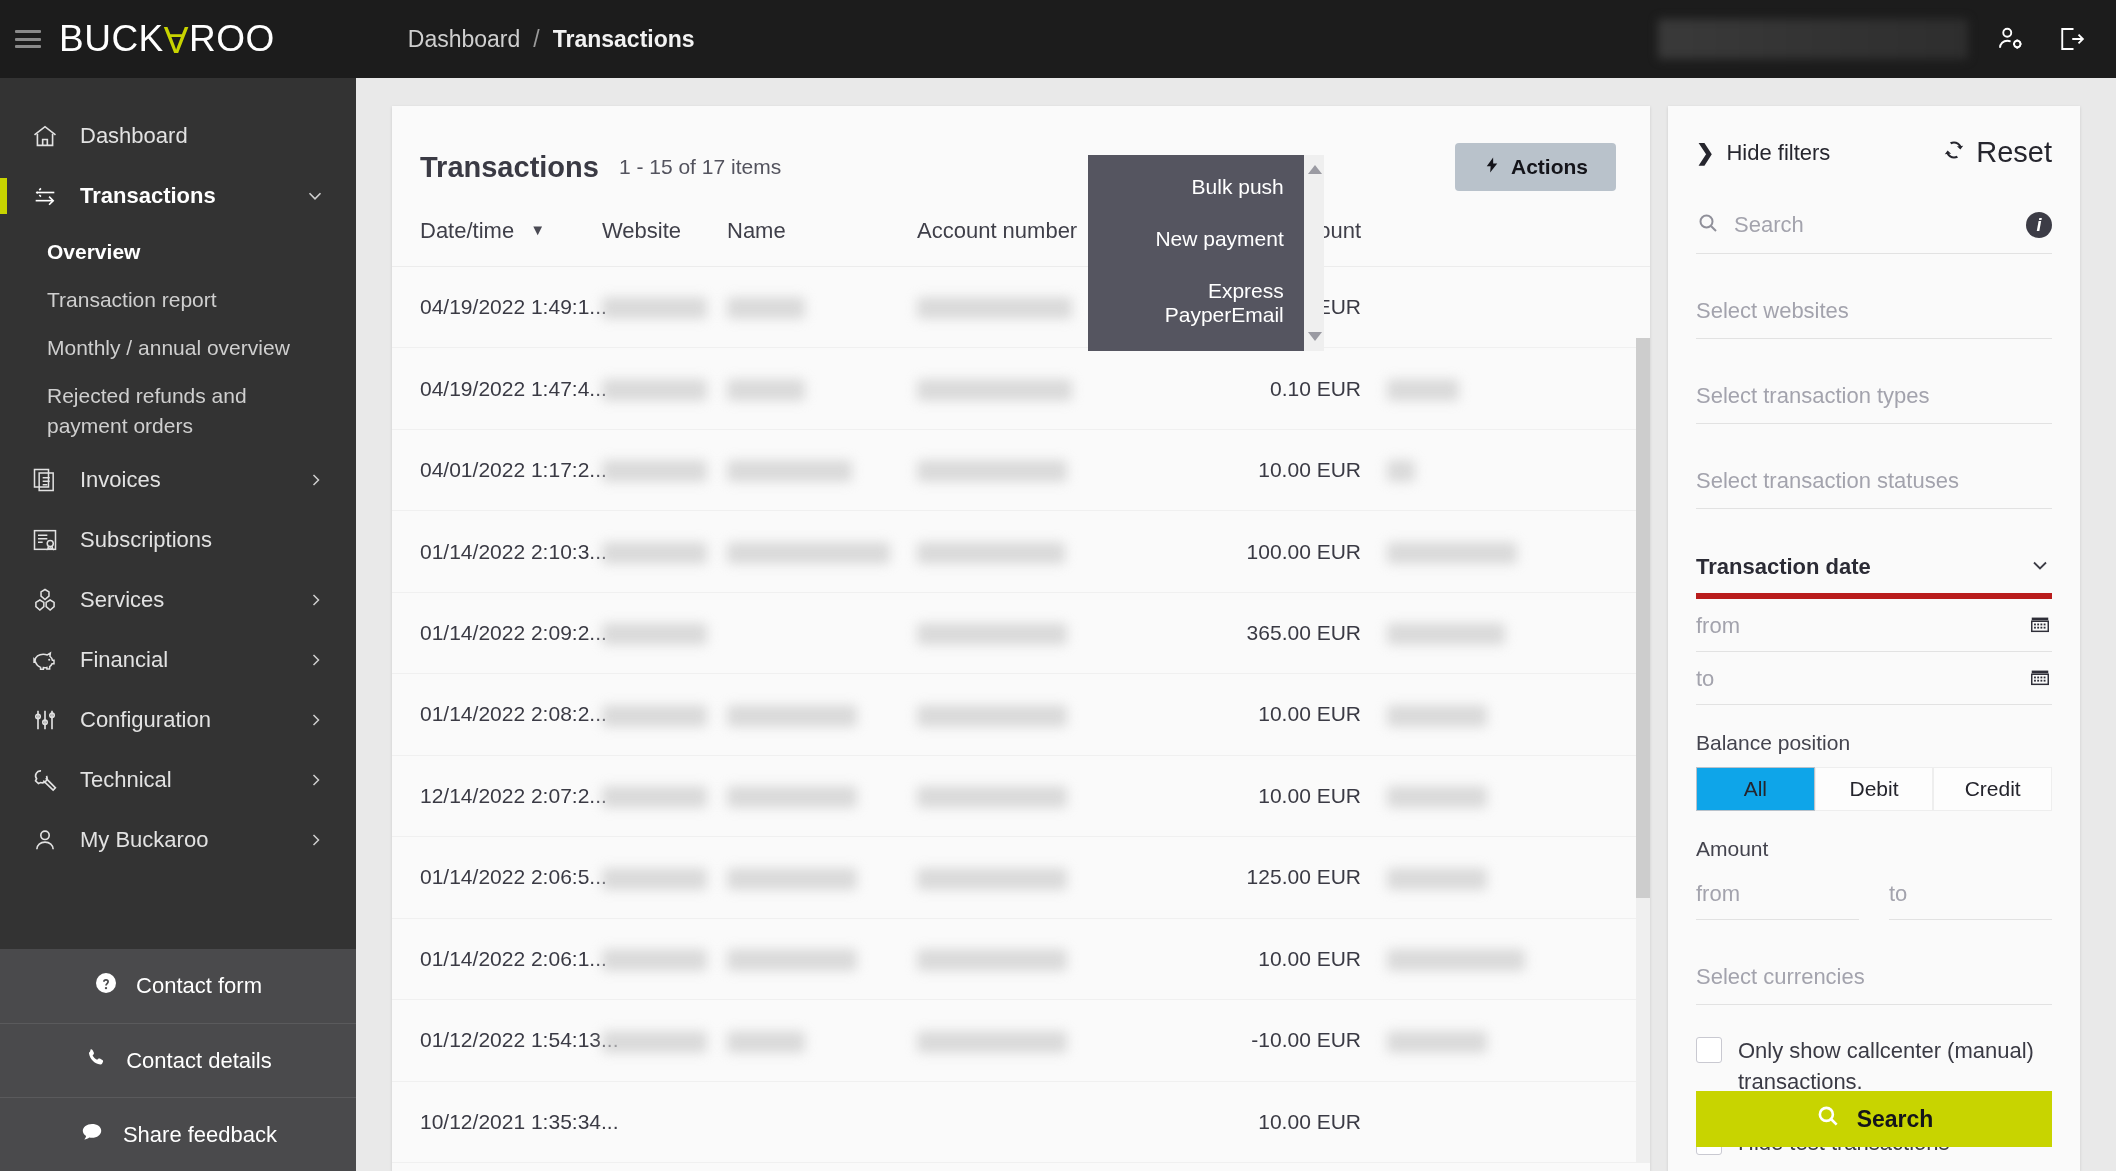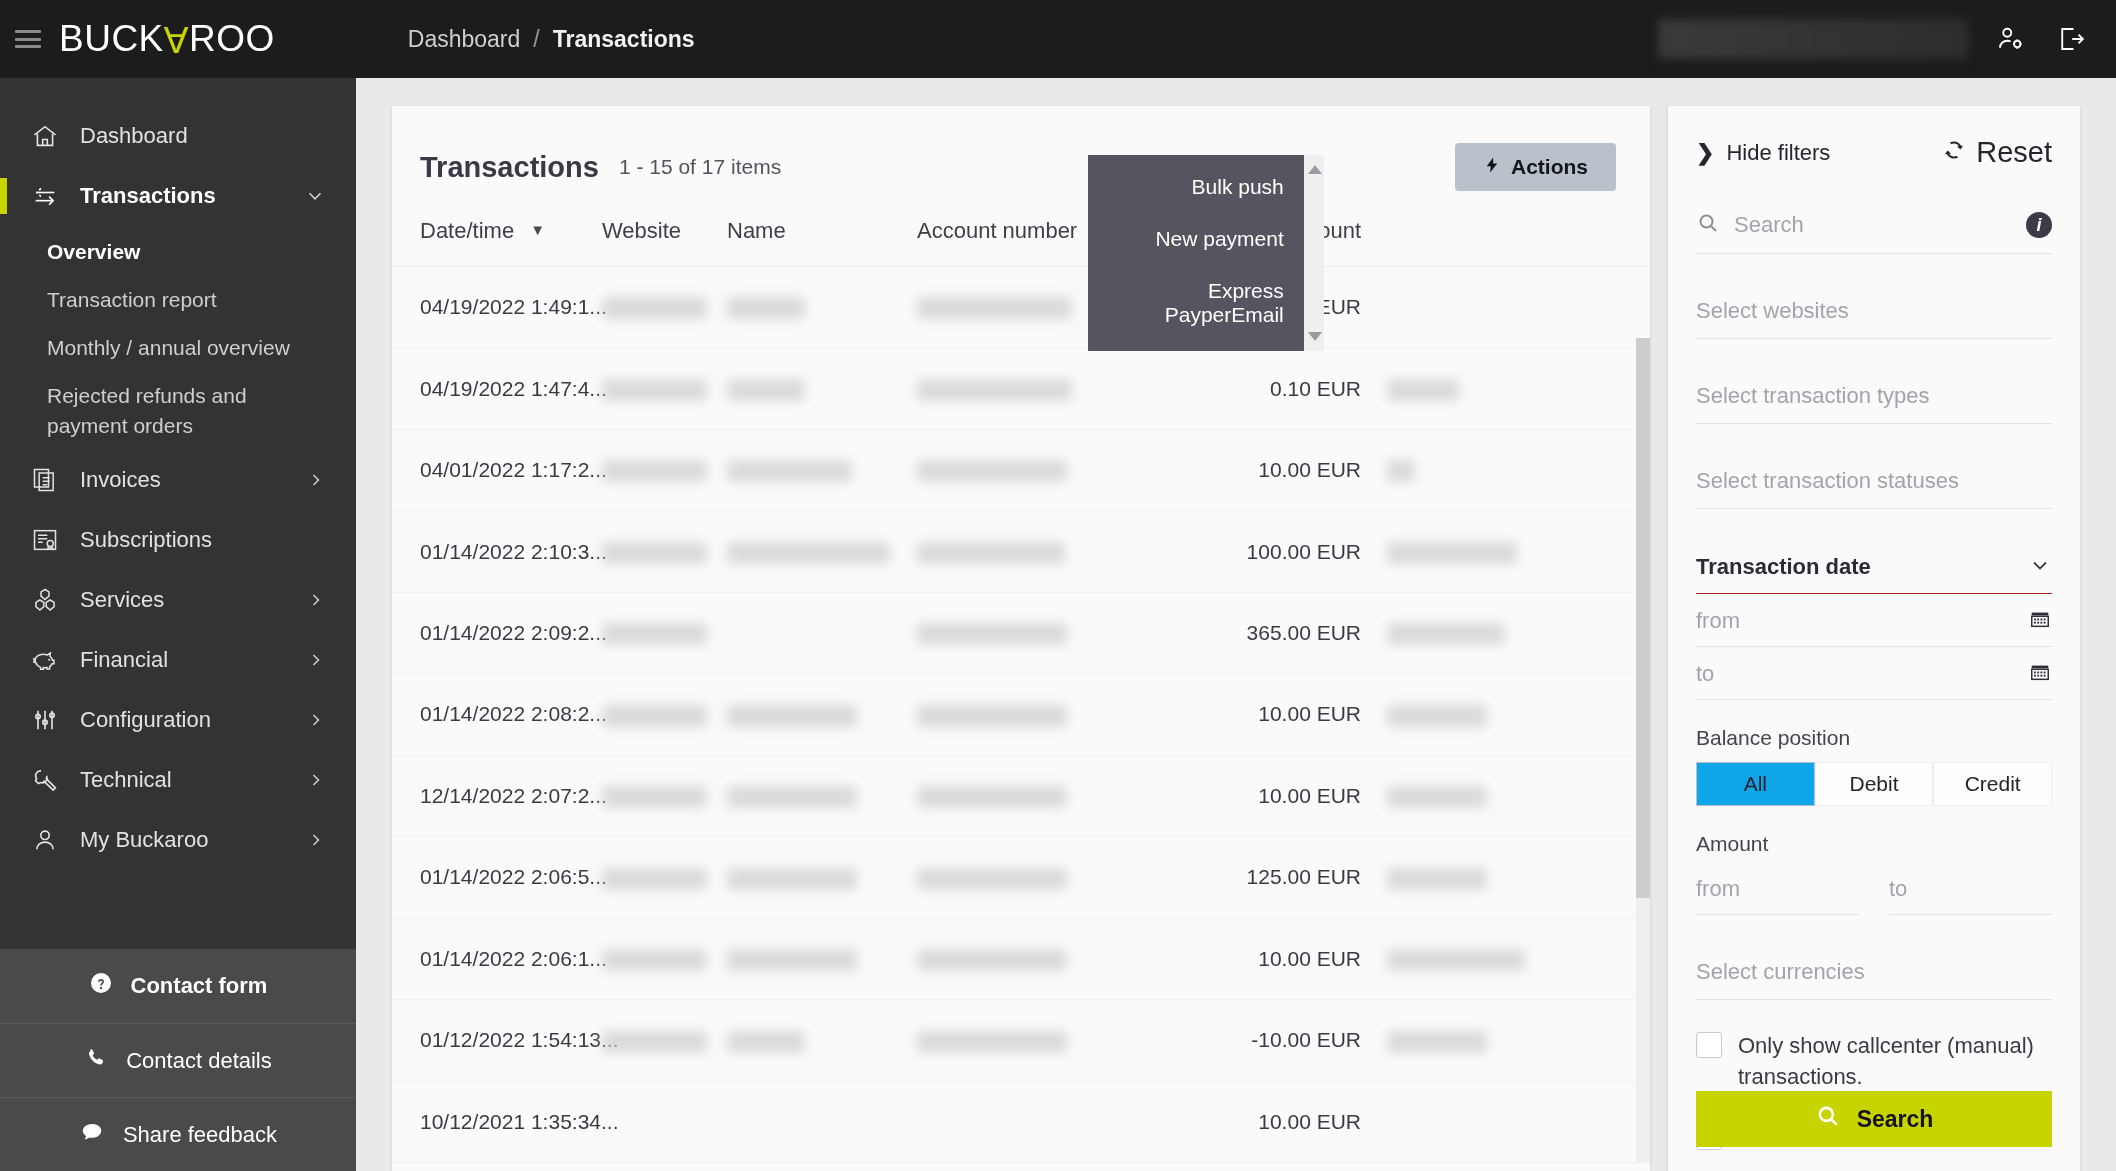--- a/index.html
+++ b/index.html
@@ -50,21 +50,21 @@
   .navitem .chev { margin-left: auto; margin-right: 30px; color: #cfcfcf; display:flex; }
   .subnav { padding-left: 47px; padding-top: 2px; }
   .subitem { color: #cfcfcf; font-size: 21px; line-height: 30px; padding: 9px 0 9px 0; cursor: pointer; max-width: 270px;}
   .subitem.current { color: #ffffff; font-weight: 700; }
   .sidespacer { flex: 1 1 auto; }
   .sidefoot { background: #4a4a4c; }
   .footitem {
     height: 74px; display: flex; align-items: center; justify-content: center; gap: 18px;
     color: #ffffff; font-size: 22px; border-top: 1px solid #5a5a5c; cursor: pointer;
   }
-  .footitem:first-child { border-top: none; font-weight: bold; }
+  .footitem:first-child { border-top: none; }
 
   
   .main {
     position: absolute; left: 356px; top: 78px; width: 1760px; height: 1093px;
     background: #e9e9e9; display: flex; padding: 28px 0 0 36px; gap: 18px;
   }
   .card {
     width: 1258px; background: #fafafa; box-shadow: 0 1px 3px rgba(0,0,0,.13);
     position: relative; overflow: hidden; height: 1065px;
   }
@@ -118,21 +118,21 @@
   .f-head { display: flex; align-items: center; }
   .hide-filters { display:flex; align-items:center; gap:12px; font-size: 22px; color:#26262e; font-weight:400; cursor:pointer;}
   .hide-filters .gt { font-weight: 700; font-size: 22px;}
   .reset { margin-left: auto; display:flex; align-items:center; gap:10px; font-size:29px; color:#26262e; cursor:pointer;}
   .f-field { border-bottom: 1px solid #e2e2e2; padding: 16px 0 14px 0; margin-top: 26px;
     display:flex; align-items:center; gap:14px; }
   .f-field .ph { color: #a3a3ad; font-size: 22px; flex: 1 1 auto;}
   .f-field.nosearch { margin-top: 28px; }
   .infodot { width: 26px; height: 26px; border-radius: 50%; background:#3c3c46; color:#fff;
     font-size: 18px; font-weight:700; display:flex; align-items:center; justify-content:center; font-style: italic;}
-  .f-section-hd { display:flex; align-items:center; padding: 14px 0 12px 0; border-bottom:1px solid #b91c1c; margin-top: 30px;}
+  .f-section-hd { display:flex; align-items:center; padding: 14px 0 12px 0; border-bottom:6px solid #b91c1c; margin-top: 30px;}
   .f-section-hd .t { font-size: 22px; font-weight: 700; color: #2b2b35; }
   .f-section-hd .cv { margin-left:auto; color:#3c3c46; }
   .dateline { display:flex; align-items:center; border-bottom:1px solid #e2e2e2; padding: 14px 0 12px 0;}
   .dateline .ph { color:#a3a3ad; font-size:22px; flex:1 1 auto;}
   .f-label { font-size: 21px; color: #44444e; margin-top: 26px; margin-bottom: 12px;}
   .seg { display: flex; }
   .seg div { flex: 1 1 0; height: 44px; display:flex; align-items:center; justify-content:center;
     font-size: 21px; color: #24242c; background:#fdfdfd; border:1px solid #eeeeee; cursor:pointer;}
   .seg div.on { background: #0ea5e9; border-color:#b9c2cb;}
   .amt-row { display:flex; gap: 30px; }

